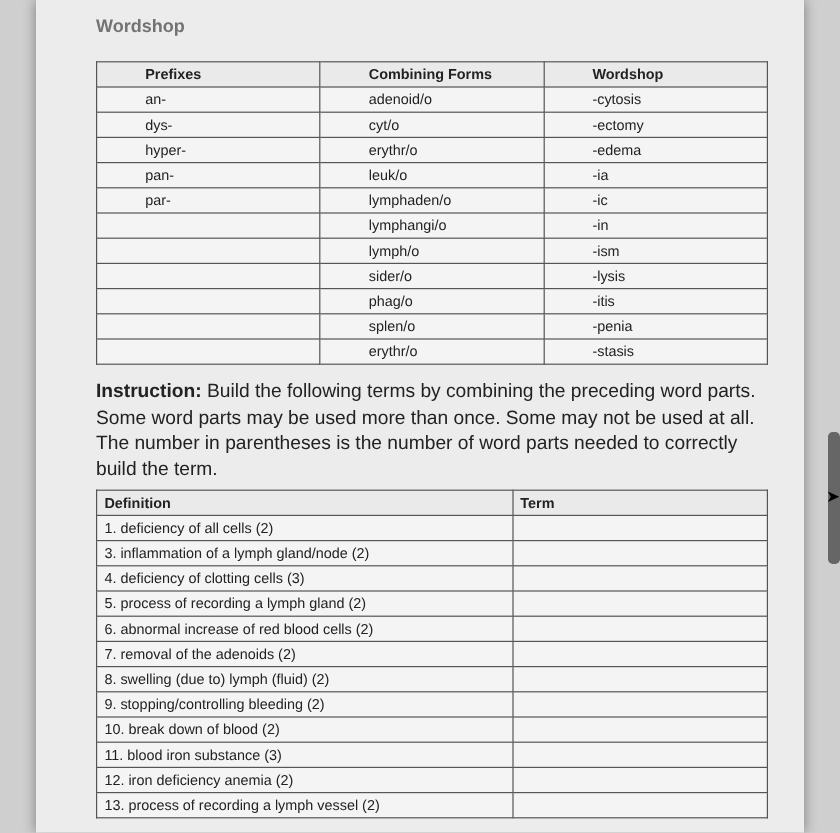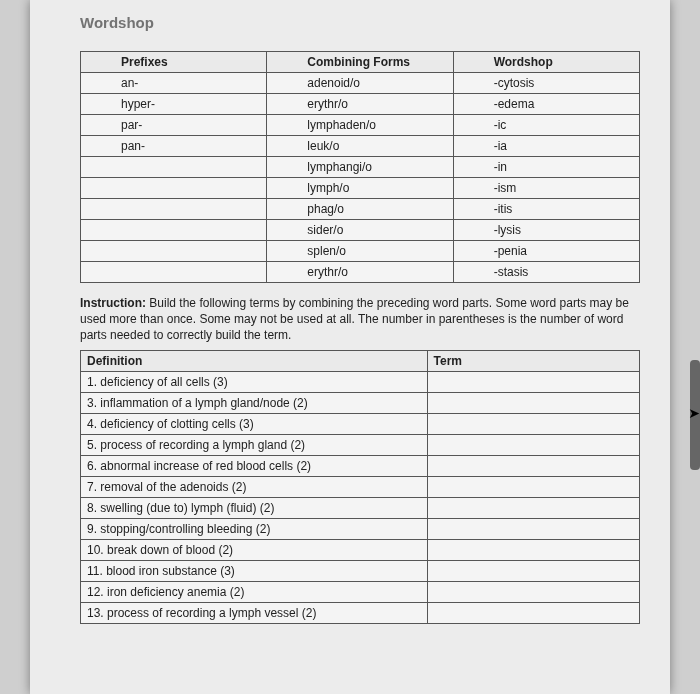--- a/index.html
+++ b/index.html
@@ -46,21 +46,21 @@
   th {
     background: #eaeaea;
     font-weight: bold;
   }
   .tbl-vocab td, .tbl-vocab th {
     width: 33.33%;
     padding-left: 40px;
   }
   .instruction {
     margin: 12px 0 6px 0;
-    font-size: 12px;
+    font-size: 16px;
     line-height: 1.35;
   }
   .instruction b {
     font-weight: bold;
   }
   .tbl-defs td:first-child, .tbl-defs th:first-child {
     width: 62%;
   }
   .tbl-defs td:last-child, .tbl-defs th:last-child {
     width: 38%;
@@ -100,53 +100,58 @@
           <th>Wordshop</th>
         </tr>
       </thead>
       <tbody id="vocab-body">
           <tr>
             <td>an-</td>
             <td>adenoid/o</td>
             <td>-cytosis</td>
           </tr>
           <tr>
+            <td>dys-</td>
+            <td>cyt/o</td>
+            <td>-ectomy</td>
+          </tr>
+          <tr>
             <td>hyper-</td>
             <td>erythr/o</td>
             <td>-edema</td>
           </tr>
           <tr>
+            <td>pan-</td>
+            <td>leuk/o</td>
+            <td>-ia</td>
+          </tr>
+          <tr>
             <td>par-</td>
             <td>lymphaden/o</td>
             <td>-ic</td>
           </tr>
           <tr>
-            <td>pan-</td>
-            <td>leuk/o</td>
-            <td>-ia</td>
-          </tr>
-          <tr>
             <td></td>
             <td>lymphangi/o</td>
             <td>-in</td>
           </tr>
           <tr>
             <td></td>
             <td>lymph/o</td>
             <td>-ism</td>
           </tr>
           <tr>
             <td></td>
+            <td>sider/o</td>
+            <td>-lysis</td>
+          </tr>
+          <tr>
+            <td></td>
             <td>phag/o</td>
             <td>-itis</td>
-          </tr>
-          <tr>
-            <td></td>
-            <td>sider/o</td>
-            <td>-lysis</td>
           </tr>
           <tr>
             <td></td>
             <td>splen/o</td>
             <td>-penia</td>
           </tr>
           <tr>
             <td></td>
             <td>erythr/o</td>
             <td>-stasis</td>
@@ -161,21 +166,21 @@
 
     <table class="tbl-defs">
       <thead>
         <tr>
           <th>Definition</th>
           <th>Term</th>
         </tr>
       </thead>
       <tbody id="defs-body">
           <tr>
-            <td>1. deficiency of all cells (3)</td>
+            <td>1. deficiency of all cells (2)</td>
             <td></td>
           </tr>
           <tr>
             <td>3. inflammation of a lymph gland/node (2)</td>
             <td></td>
           </tr>
           <tr>
             <td>4. deficiency of clotting cells (3)</td>
             <td></td>
           </tr>

